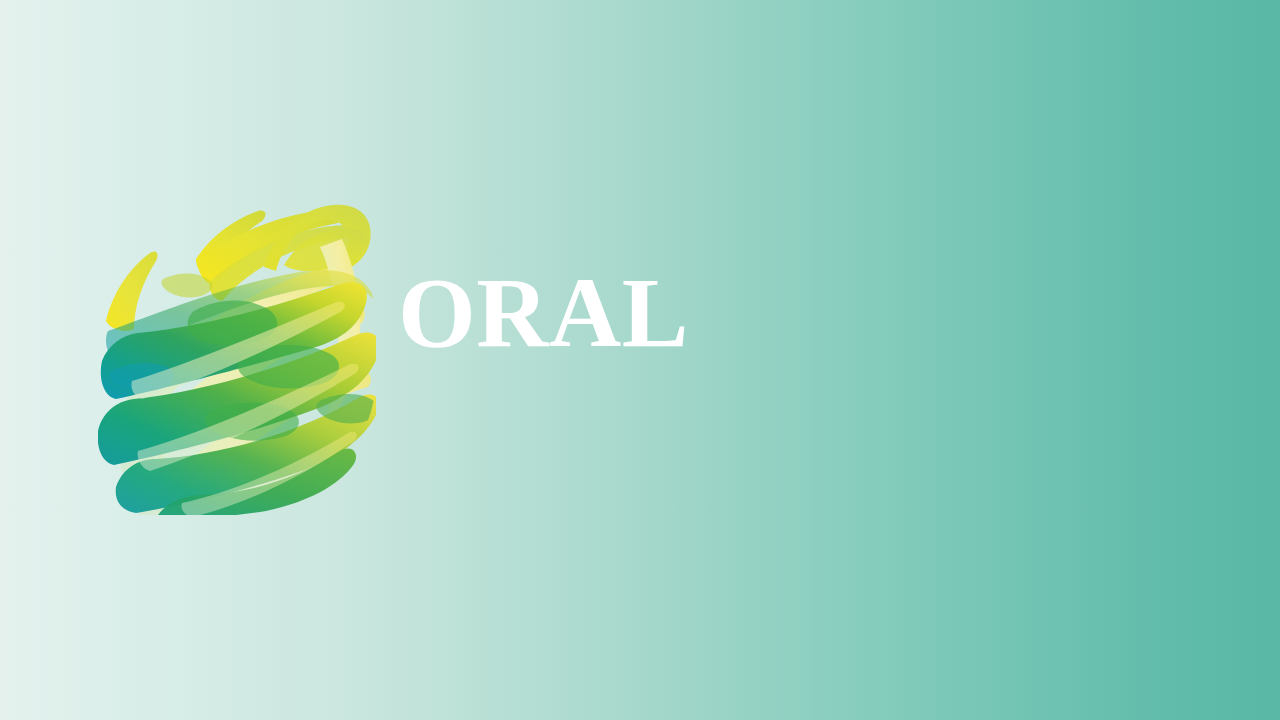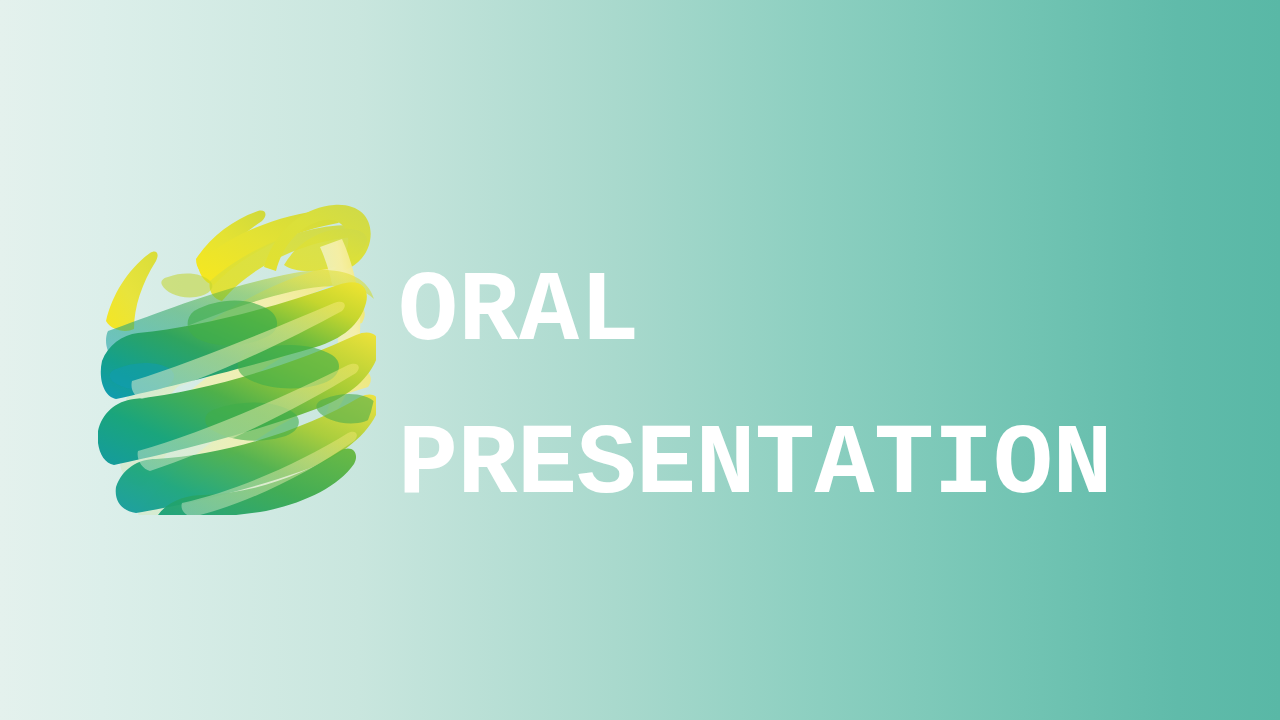--- a/index.html
+++ b/index.html
@@ -45,21 +45,21 @@
   
   #title-block {
     position: absolute;
     left: 398px;
     top: 236px;
     width: 830px;
   }
 
   .title-line {
     color: #ffffff;
-    font-family: Liberation Mono, monospace;
+    font-family: Liberation Serif, serif;
     font-weight: bold;
     font-size: 100px;
     line-height: 153px;
     letter-spacing: 0.5px;
     white-space: nowrap;
   }
 
   #title-line-2 {
     letter-spacing: -0.5px;
   }
@@ -188,16 +188,15 @@
         <path d="M40 248 C 104 230, 186 194, 250 162 C 260 158, 264 164, 258 170
                  C 196 208, 114 248, 52 268 C 44 266, 38 256, 40 248 Z" fill="url(#gPale)" opacity="0.5"></path>
         <path d="M84 300 C 138 288, 202 260, 250 230 C 258 226, 262 232, 256 238
                  C 208 272, 146 302, 94 314 C 86 312, 82 306, 84 300 Z" fill="url(#gPale)" opacity="0.45"></path>
       </g>
     </svg>
   </div>
 
   <div id="title-block">
     <div class="title-line" id="title-line-1">ORAL</div>
-    <div class="title-line" id="title-line-2">PRESENTATION</div>
   </div>
 
 </div>
 
 </body></html>

